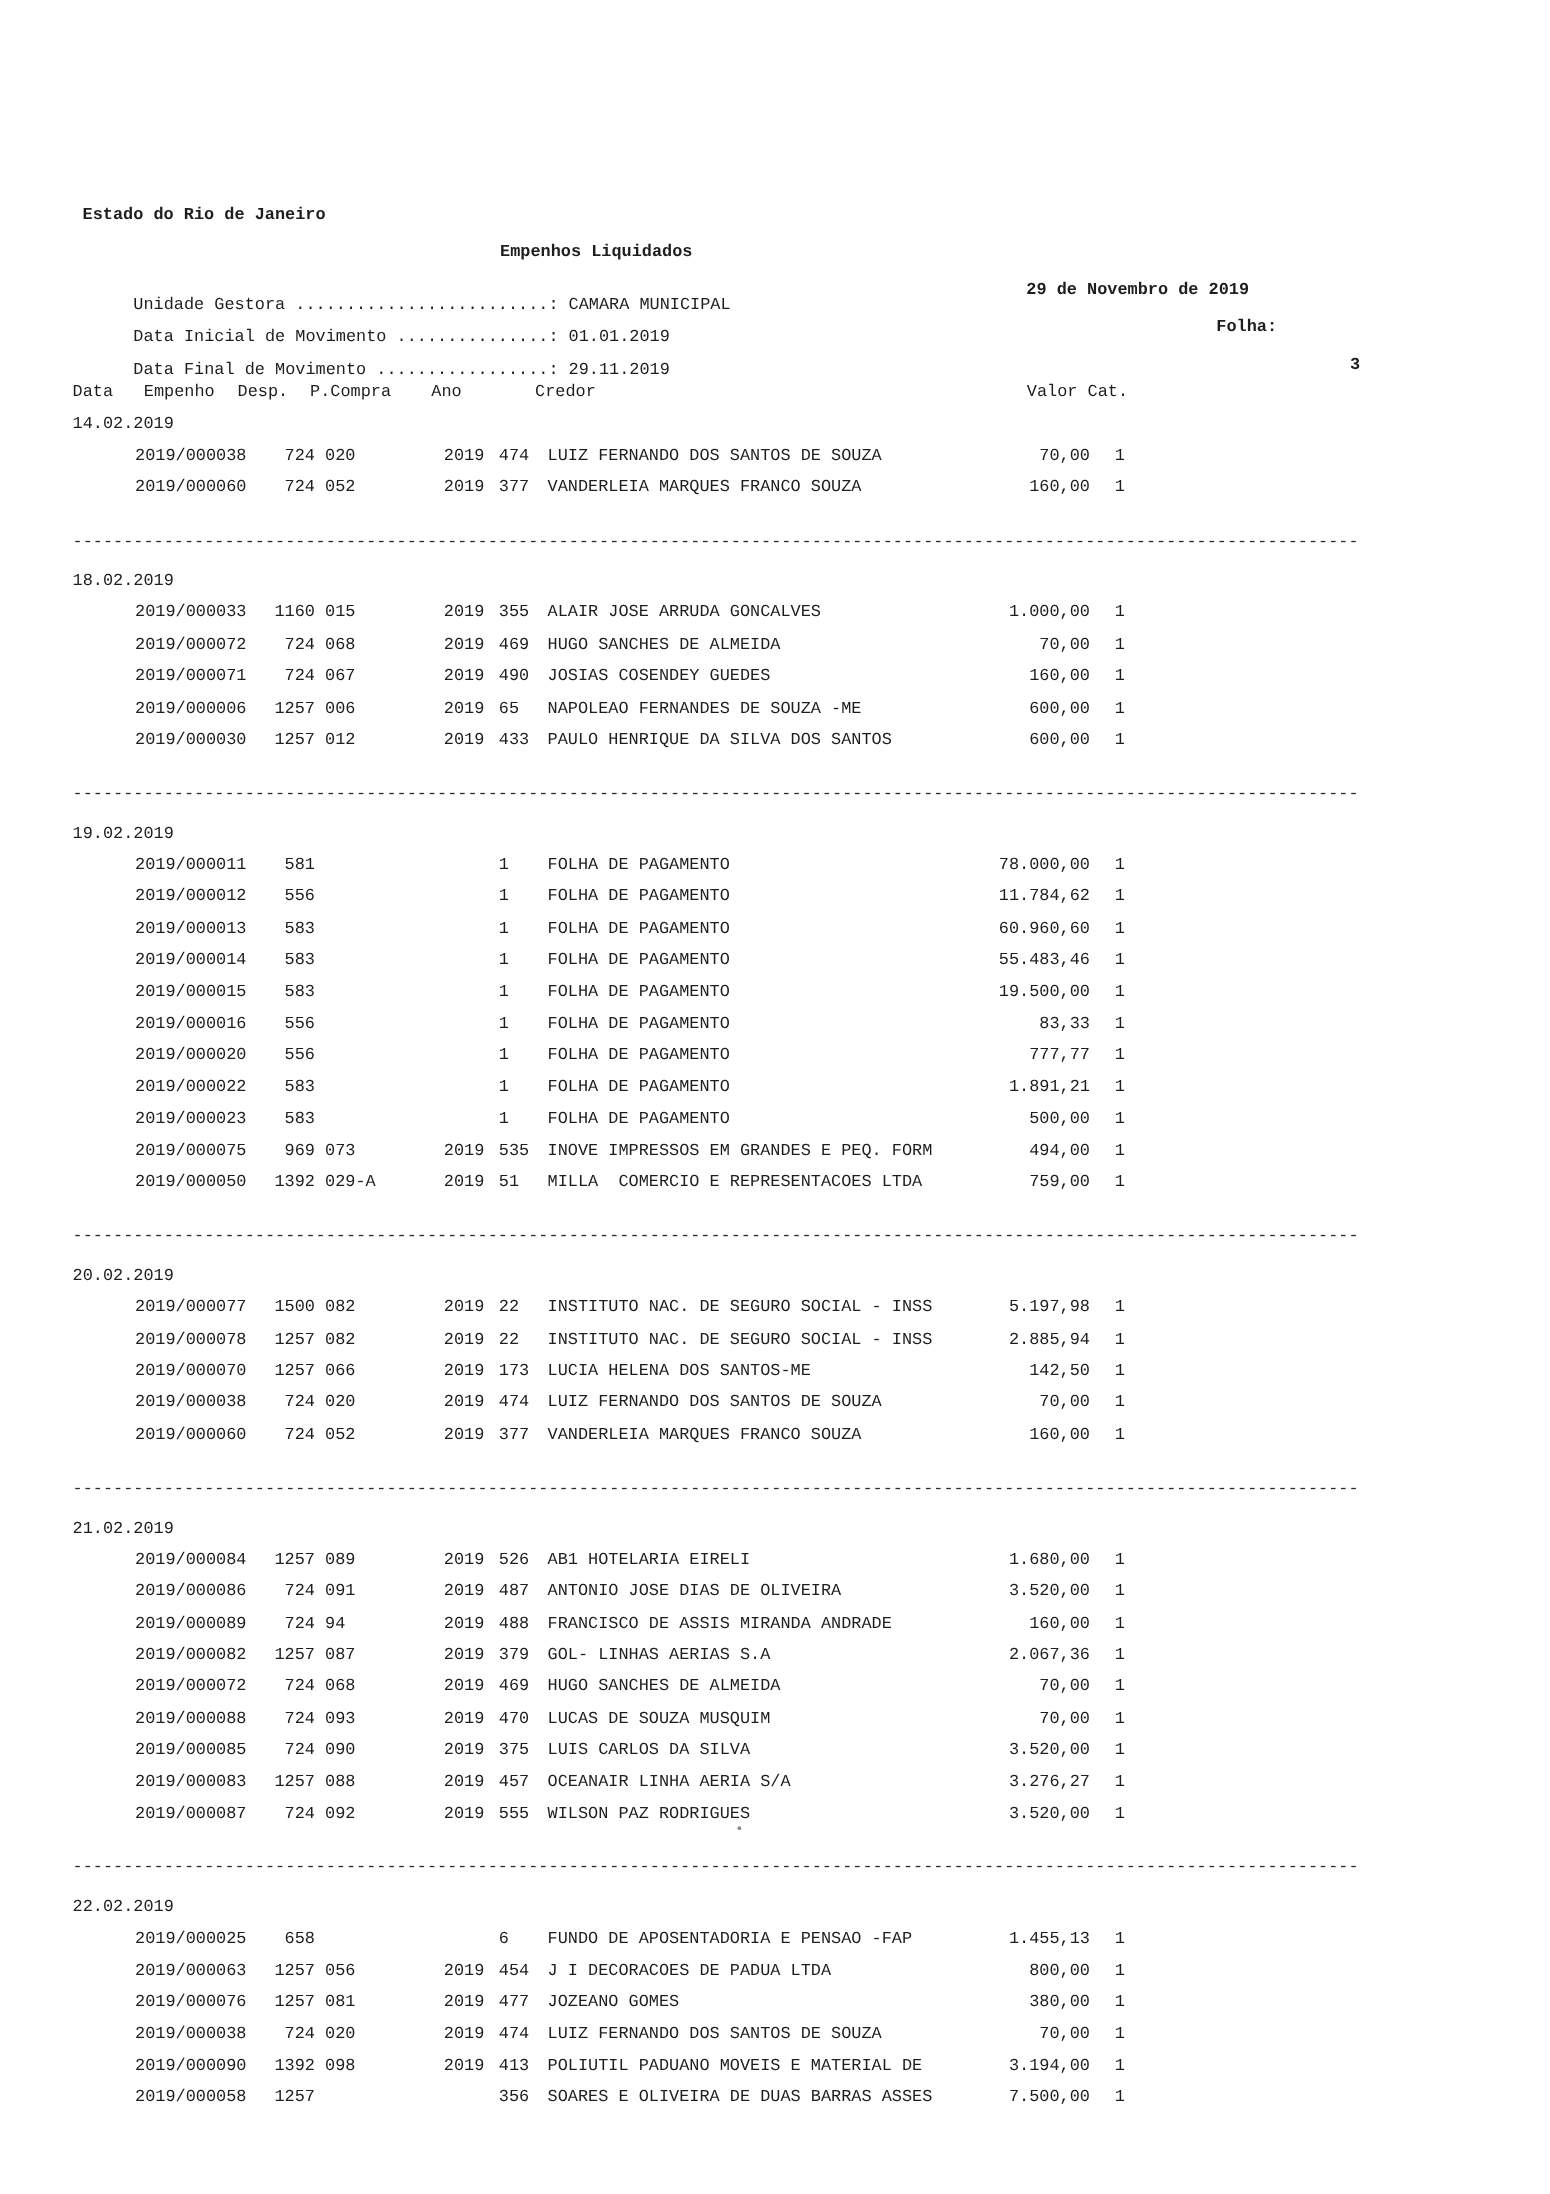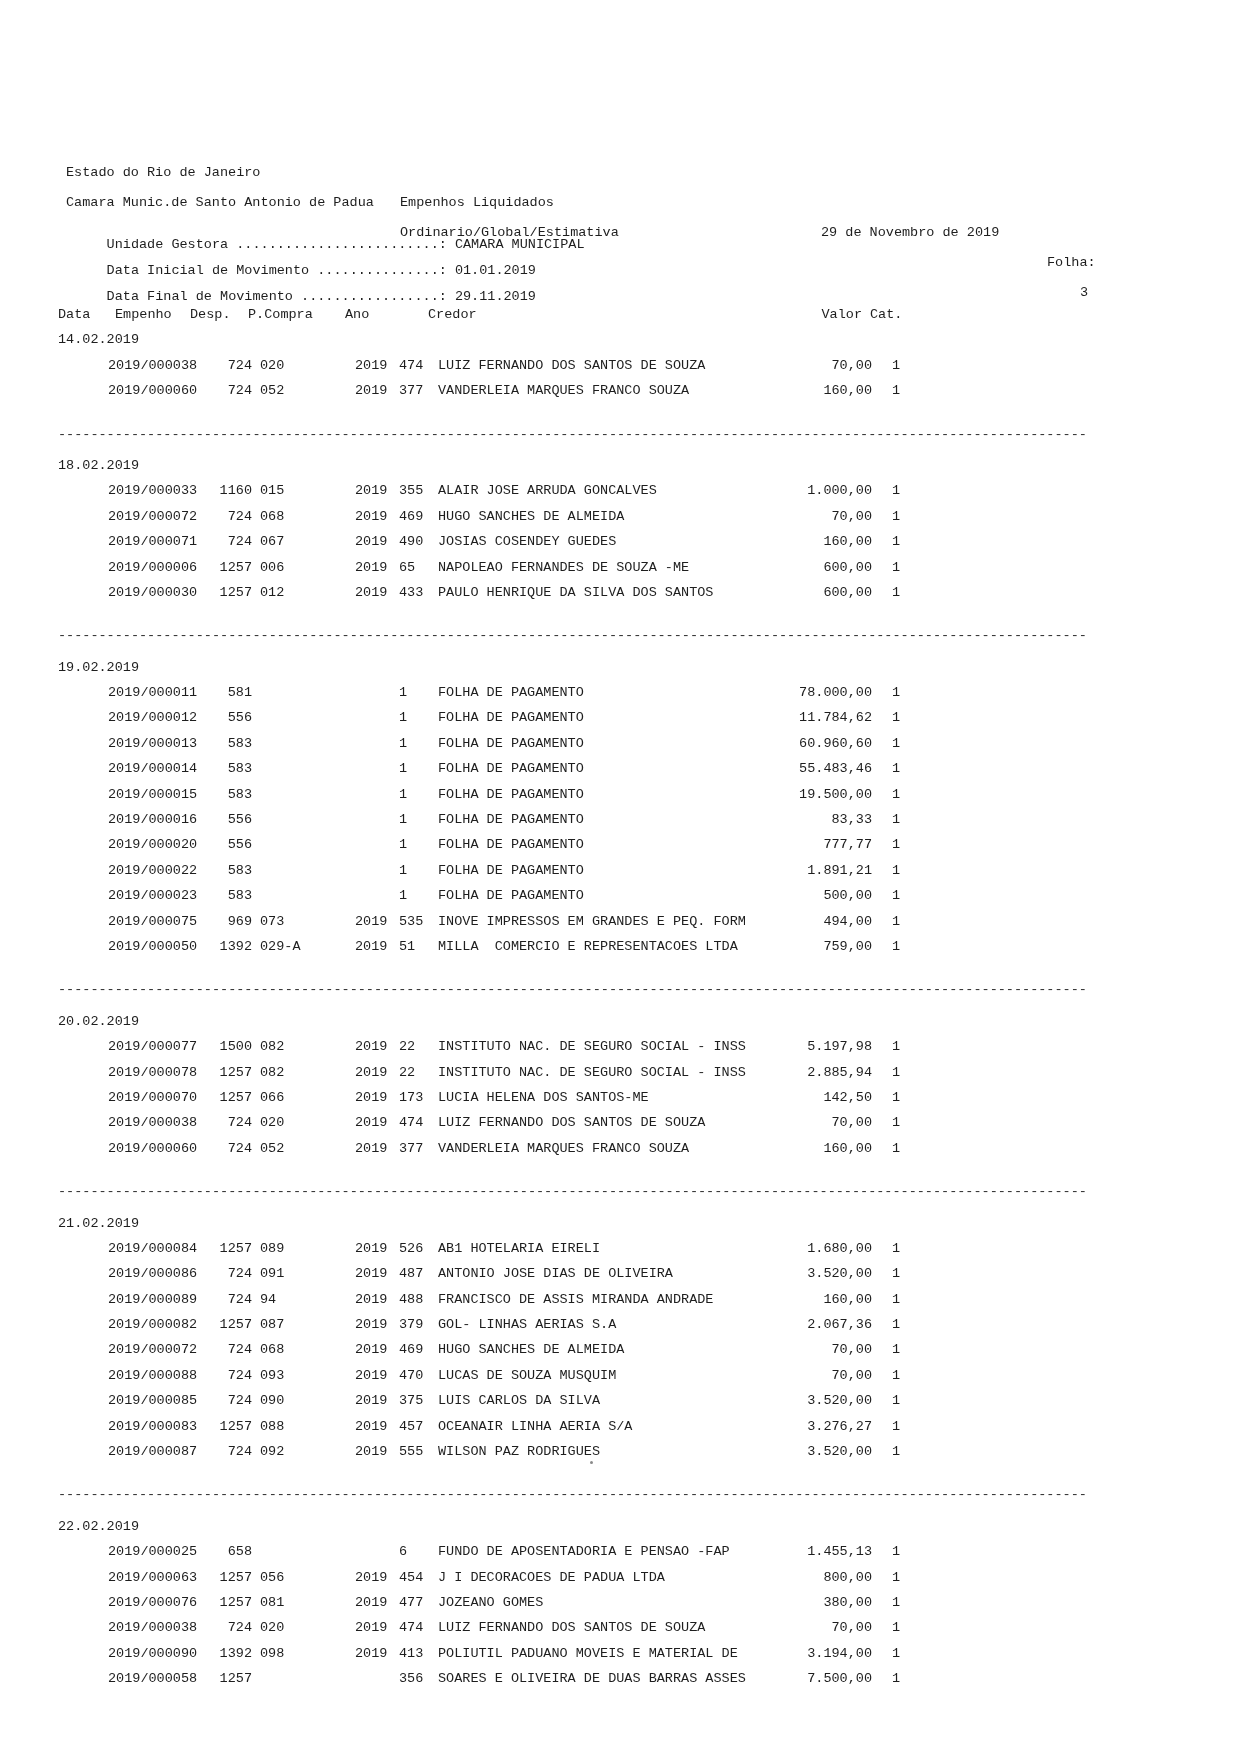--- a/index.html
+++ b/index.html
@@ -5,26 +5,26 @@
   * { margin:0; padding:0; box-sizing:border-box; }
   html,body { background:#ffffff; }
   body {
     width:1240px; height:1755px; position:relative;
     font-family:"Liberation Mono","DejaVu Sans Mono",monospace;
     font-size:13.5px; color:#1e1e1e;
   }
   .page { position:absolute; left:0; top:0; width:1240px; height:1755px; background:#fff; overflow:hidden; }
 
   
-  .hdr { position:absolute; left:58px; top:128px; right:0; font-weight:normal; }
+  .hdr { position:absolute; left:58px; top:128px; right:0; font-weight:bold; }
   .hl { position:relative; height:30px; line-height:30px; white-space:pre; }
   .h-left   { position:absolute; left:8px; }
   .h-title  { position:absolute; left:342px;text-align:right; }
   .h-date   { position:absolute; left:735px;margin-left:28px; }
-  .h-folha  { position:absolute; left:989px;text-align:center; }
+  .h-folha  { position:absolute; left:915px;text-align:center; }
   .h-folhan { position:absolute; left:1022px; }
 
   
   .info { position:absolute; left:58px; top:206px; }
   .info-line { height:26px; line-height:26px; white-space:pre; }
   .info-val { margin-left:8px; }
 
   
   .tbl { position:absolute; left:58px; top:302px; width:1120px; }
   .crow, .r { display:flex; height:25.4px; line-height:25.4px; }
@@ -61,24 +61,20 @@
 
 <div class="page">
 
   <div class="hdr">
     <div class="hl">
       <span class="h-left">Estado do Rio de Janeiro</span>
       <span class="h-title">Empenhos Liquidados</span>
       <span class="h-date">29 de Novembro de 2019</span>
       <span class="h-folha">Folha:</span>
       <span class="h-folhan">3</span>
-    </div>
-    <div class="hl">
-      <span class="h-left">Camara Munic.de Santo Antonio de Padua</span>
-      <span class="h-title">Ordinario/Global/Estimativa</span>
     </div>
   </div>
 
   <div class="info">
     <div class="info-line">
       <span>Unidade Gestora .........................:</span><span class="info-val">CAMARA MUNICIPAL</span>
     </div>
     <div class="info-line">
       <span>Data Inicial de Movimento ...............:</span><span class="info-val">01.01.2019</span>
     </div>

